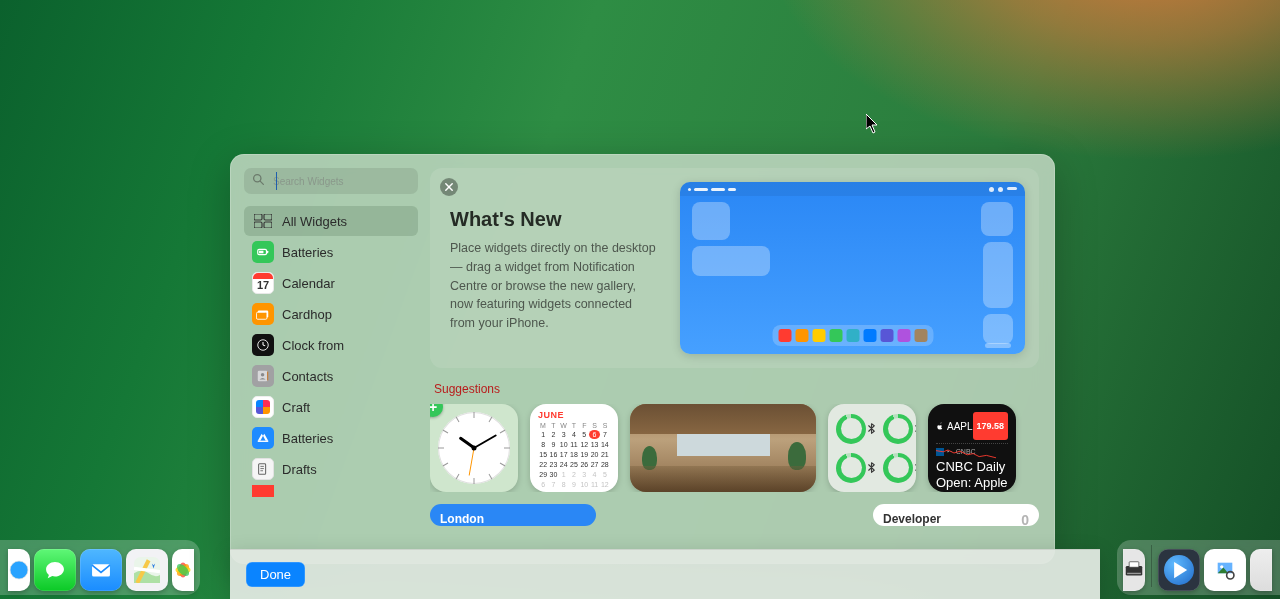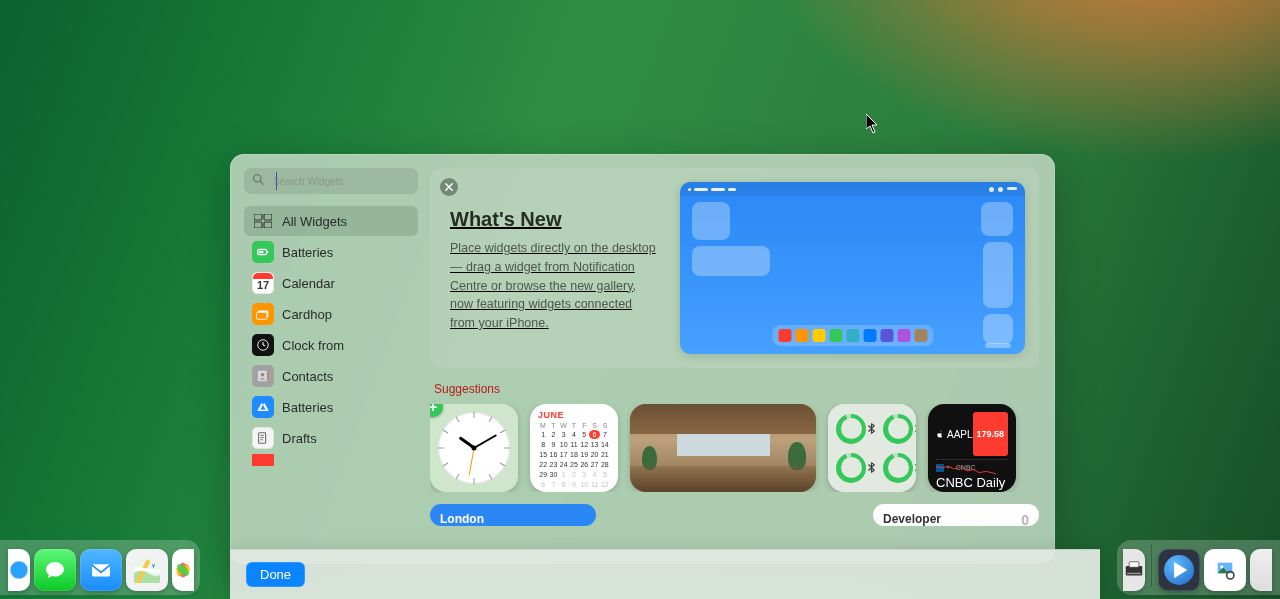--- a/index.html
+++ b/index.html
@@ -120,21 +120,21 @@
     padding: 14px 14px 14px 20px;
     min-height: 200px;
   }
   .close-btn {
     position:absolute; left:10px; top:10px;
     width:18px; height:18px; border-radius:50%;
     background: rgba(0,0,0,0.35); color:#fff;
     display:flex; align-items:center; justify-content:center;
     font-size:10px; line-height:1;
   }
-  .whats-left { width: 210px; padding-top: 26px; text-decoration: underline; }
+  .whats-left { width: 210px; padding-top: 26px; }
   .whats-left h3 { margin:0 0 8px 0; font-size:20px; font-weight:700; color:#252b25; }
   .whats-left p  { margin:0; font-size:12.5px; line-height:1.5; color:#4e574e; }
 
   .whats-preview {
     flex:1;
     background: linear-gradient(#2a87f5,#46a0ff);
     border-radius:10px;
     position:relative;
     overflow:hidden;
     box-shadow: 0 2px 10px rgba(0,0,0,0.15);
@@ -210,21 +210,21 @@
     background: conic-gradient(#34c759 0 340deg, rgba(52,199,89,0.25) 340deg 360deg);
     display:flex;align-items:center;justify-content:center;
   }
   .b-ring .ring::after{content:"";width:21px;height:21px;border-radius:50%;background:#e2e9e1;position:absolute;}
   .b-ring svg{position:relative;z-index:1;width:11px;height:11px;}
 
   .tile-stock { background:#101010; color:#fff; padding:8px; display:flex; flex-direction:column; gap:3px;}
   .tile-stock .row1{display:flex;justify-content:space-between;font-size:10px;}
   .tile-stock .sym{display:flex;align-items:center;gap:3px;}
   .tile-stock .logo{width:8px;height:8px;}
-  .tile-stock .price{background:#ff3b30;border-radius:3px;padding:17px 4px;font-size:9px;font-weight:600;}
+  .tile-stock .price{background:#ff3b30;border-radius:3px;padding:9px 4px;font-size:9px;font-weight:600;}
   .tile-stock .spark{height:20px;background:linear-gradient(180deg,rgba(255,59,48,0.3),rgba(255,59,48,0));position:relative;border-bottom:1px dotted #444;}
   .tile-stock .spark::before{content:"";position:absolute;inset:0;background:
      linear-gradient(100deg,transparent 0%,transparent 10%,#ff3b30 10%,#ff3b30 11%,transparent 11%) ;}
   .spark-line{position:absolute;left:0;right:0;top:4px;height:12px;}
   .tile-stock .src{font-size:7px;color:#aaa;display:flex;align-items:center;gap:3px;}
   .tile-stock .headline{font-size:13px;line-height:1.2;}
 
   
   .tile-weather { background:#2a87f5; color:#fff; width:186px; height:88px; border-radius:16px; padding:8px 10px;}
   .tile-weather .city{font-size:12px;font-weight:600;}
@@ -357,20 +357,26 @@
       <div class="side-item">
         <span class="side-icon ic-cont">
           <svg viewBox="0 0 16 16" width="14" height="14">
               <rect x="2" y="2" width="11" height="12" rx="1.5" fill="#d8d8da"></rect>
               <circle cx="7.5" cy="6.5" r="2" fill="#8a8a8c"></circle>
               <path d="M4 12 Q7.5 8.5 11 12" fill="#8a8a8c"></path>
               <rect x="12.6" y="3" width="1.4" height="10" fill="#c47f3e"></rect>
             </svg>
         </span>
         <span>Contacts</span>
+      </div>
+      <div class="side-item">
+        <span class="side-icon ic-craft">
+          <span class="ic-craft-inner"></span>
+        </span>
+        <span>Craft</span>
       </div>
       <div class="side-item">
         <span class="side-icon ic-dev">
           <svg viewBox="0 0 16 16" width="14" height="14">
               <path d="M2 11 L6.5 3 L8 5.5 L5 11 Z" fill="#fff"></path>
               <path d="M8 5.5 L9.5 3 L14 11 L11 11 Z" fill="#fff"></path>
               <rect x="2" y="11" width="12" height="1.5" fill="#fff"></rect>
             </svg>
         </span>
         <span>Batteries</span>

